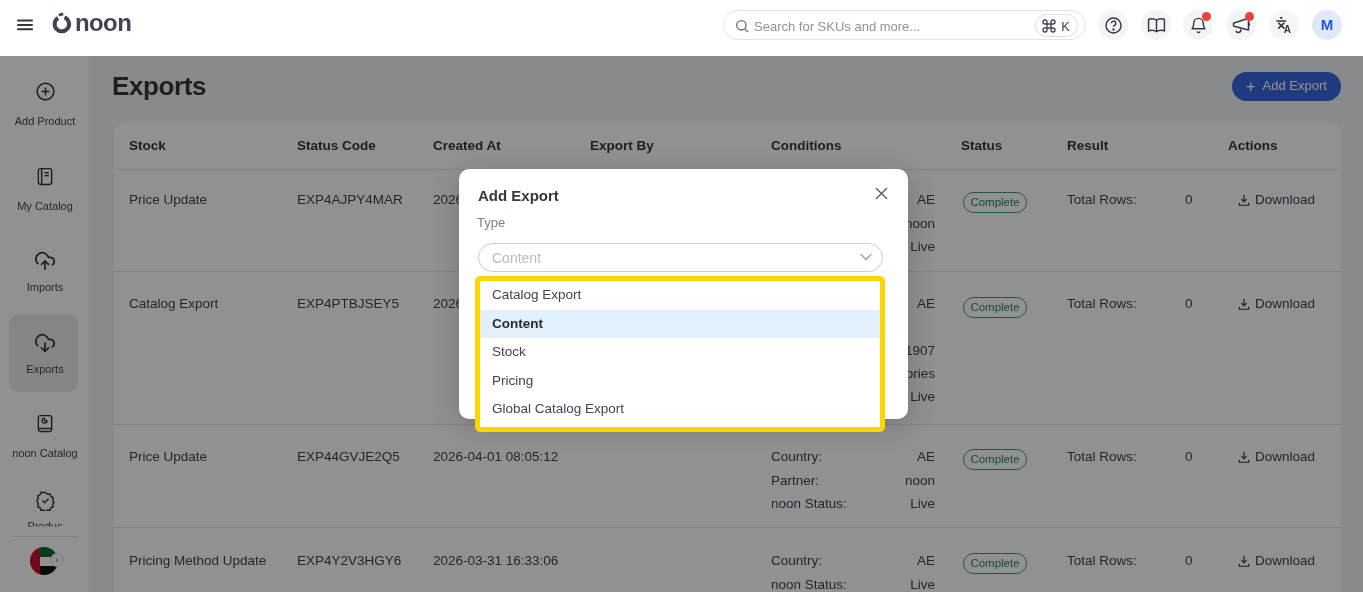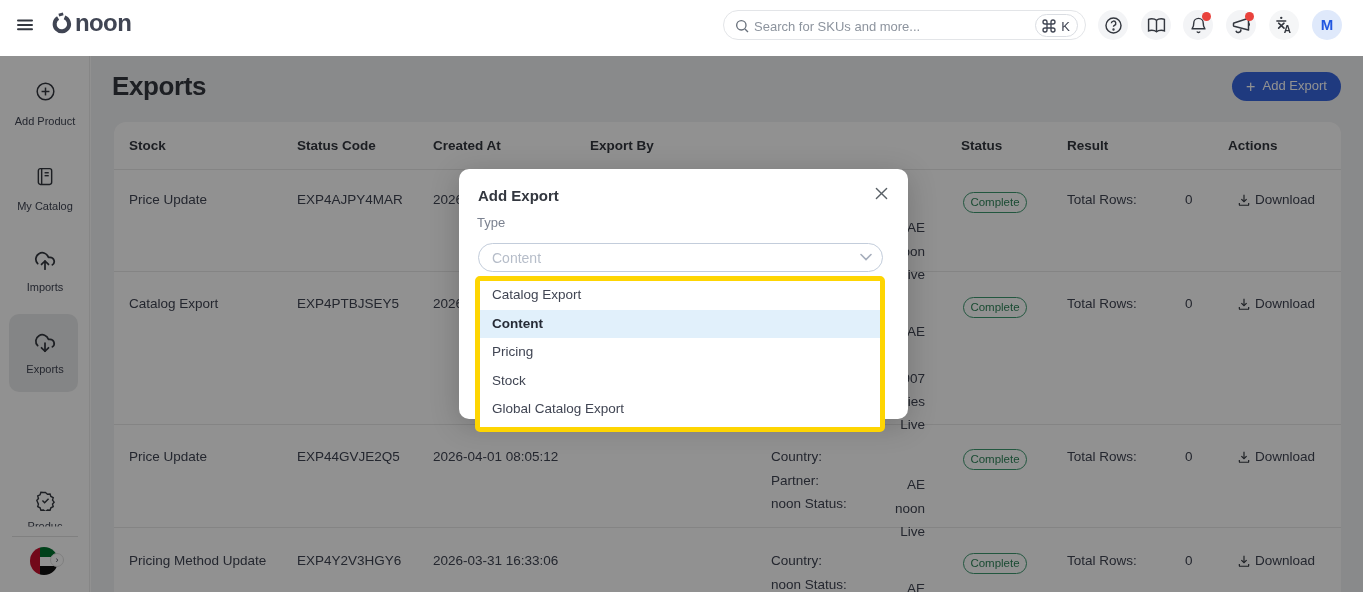--- a/index.html
+++ b/index.html
@@ -27,21 +27,21 @@
 #sdiv { position:absolute; left:12px; top:480px; width:66px; height:1px; background:#e2e2e2; }
 
 
 #main { position:absolute; left:91px; top:56px; width:1272px; height:536px; background:#f1f2f4; z-index:0; }
 #h1 { position:absolute; left:112px; top:71px; font-size:26px; font-weight:bold; color:#33373f; letter-spacing:-0.4px; z-index:1;}
 #addbtn { position:absolute; left:1232px; top:72px; width:109px; height:29px; background:#3866df; border-radius:15px; color:#fff; font-size:13px; text-align:center; line-height:28px; z-index:1;}
 #card { position:absolute; left:114px; top:122px; width:1227px; height:470px; background:#fff; border-radius:12px 12px 0 0; z-index:1;}
 .hdr { position:absolute; top:0; height:47px; line-height:47px; font-weight:bold; font-size:13.5px; color:#33373f; }
 .rowline { position:absolute; left:0; width:1227px; height:1px; background:#e8e8e8; }
 .cell { position:absolute; font-size:13.5px; color:#404553; white-space:nowrap; }
-.vright { text-align:right; right:416px;margin-top:28px; }
+.vright { text-align:right; right:406px; }
 .pill { position:absolute; left:849px; width:64px; height:21px; border:1px solid #3d9970; border-radius:10.5px; color:#2f855a; font-size:11.5px; text-align:center; line-height:19px; }
 .dlico { position:absolute; left:1123px; }
 
 
 #overlay { position:absolute; left:0; top:56px; width:1363px; height:536px; background:rgba(0,0,0,0.43); z-index:10; }
 
 
 #modal { position:absolute; left:459px; top:169px; width:449px; height:250px; background:#fff; border-radius:10px; z-index:11; box-shadow:0 6px 30px rgba(0,0,0,0.2); }
 #modal .title { position:absolute; left:19px; top:18px; font-size:15px; font-weight:bold; color:#33373f; }
 #modal .x { position:absolute; right:20px; top:18px; }
@@ -154,20 +154,29 @@
     <div class="lbl">My Catalog</div>
   </div>
   <div class="sitem" style="top:274px">
     <svg style="margin-top:2px" width="22" height="22" viewBox="0 0 24 24" fill="none" stroke="#33373f" stroke-width="1.9" stroke-linecap="round" stroke-linejoin="round">
         <path d="M4 14.9A7 7 0 1 1 15.71 8h1.79a4.5 4.5 0 0 1 2.5 8.24"></path>
         <path d="M12 12v9"></path>
         <path d="M8.2 17.2 12 21l3.8-3.8"></path>
       </svg>
     <div class="lbl" style="margin-top:5px">Exports</div>
   </div>
+  <div class="sitem" style="top:357px">
+    <svg width="20" height="21" viewBox="0 0 24 24" fill="none" stroke="#33373f" stroke-width="1.7">
+        <rect x="4" y="2.5" width="16" height="19" rx="2.5"></rect>
+        <path d="M4 18h16"></path>
+        <path d="M14.5 8.5a3 3 0 1 1-3-3"></path>
+        <path d="M11.5 5.5v3h3" stroke-width="1.4"></path>
+      </svg>
+    <div class="lbl">noon Catalog</div>
+  </div>
   <div class="sitem" style="top:434px">
     <svg width="21" height="21" viewBox="0 0 24 24" fill="none" stroke="#33373f" stroke-width="1.7">
         <path d="M12 2.5l2.4 2 3.1-.3 1 3 2.8 1.4-.8 3 1.9 2.4-1.9 2.4.8 3-2.8 1.4-1 3-3.1-.3-2.4 2-2.4-2-3.1.3-1-3-2.8-1.4.8-3L1.6 12l1.9-2.4-.8-3 2.8-1.4 1-3 3.1.3z" transform="scale(0.95) translate(0.6,0.6)"></path>
         <path d="M8.5 12l2.5 2.5 4.5-4.5"></path>
       </svg>
     <div class="lbl" style="margin-top:5px; clip-path:inset(0 0 45% 0)">Produc</div>
   </div>
   <div id="sdiv"></div>
   <div style="position:absolute; left:30px; top:491px; width:28px; height:28px; border-radius:50%; overflow:hidden;">
     <div style="position:absolute;left:0;top:0;width:10px;height:28px;background:#c8102e"></div>
@@ -180,20 +189,21 @@
 
 <div id="main"></div>
 <div id="h1">Exports</div>
 <div id="addbtn"><span style="font-size:16px;vertical-align:-1.5px">+</span>&nbsp;&nbsp;Add Export</div>
 <div id="card">
 
   <div class="hdr" style="left:15px">Stock</div>
   <div class="hdr" style="left:183px">Status Code</div>
   <div class="hdr" style="left:319px">Created At</div>
   <div class="hdr" style="left:476px">Export By</div>
+  <div class="hdr" style="left:657px">Conditions</div>
   <div class="hdr" style="left:847px">Status</div>
   <div class="hdr" style="left:953px">Result</div>
   <div class="hdr" style="left:1114px">Actions</div>
   <div class="rowline" style="top:47px"></div>
   <div class="rowline" style="top:149px"></div>
   <div class="rowline" style="top:302px"></div>
   <div class="rowline" style="top:405px"></div>
 
   <div class="cell" style="left:15px; top:70px">Price Update</div>
   <div class="cell" style="left:183px; top:70px">EXP4AJPY4MAR</div>
@@ -285,16 +295,16 @@
     <span class="ph">Content</span>
     <svg width="12" height="8" viewBox="0 0 12 8" fill="none" stroke="#a6aebc" stroke-width="1.6" stroke-linecap="round">
         <path d="M1 1.5 6 6.5 11 1.5"></path>
       </svg>
   </div>
 </div>
 
 <div id="dd">
   <div class="it">Catalog Export</div>
   <div class="it sel">Content</div>
+  <div class="it">Stock</div>
   <div class="it">Pricing</div>
-  <div class="it">Stock</div>
   <div class="it">Global Catalog Export</div>
 </div>
 
 </body></html>

